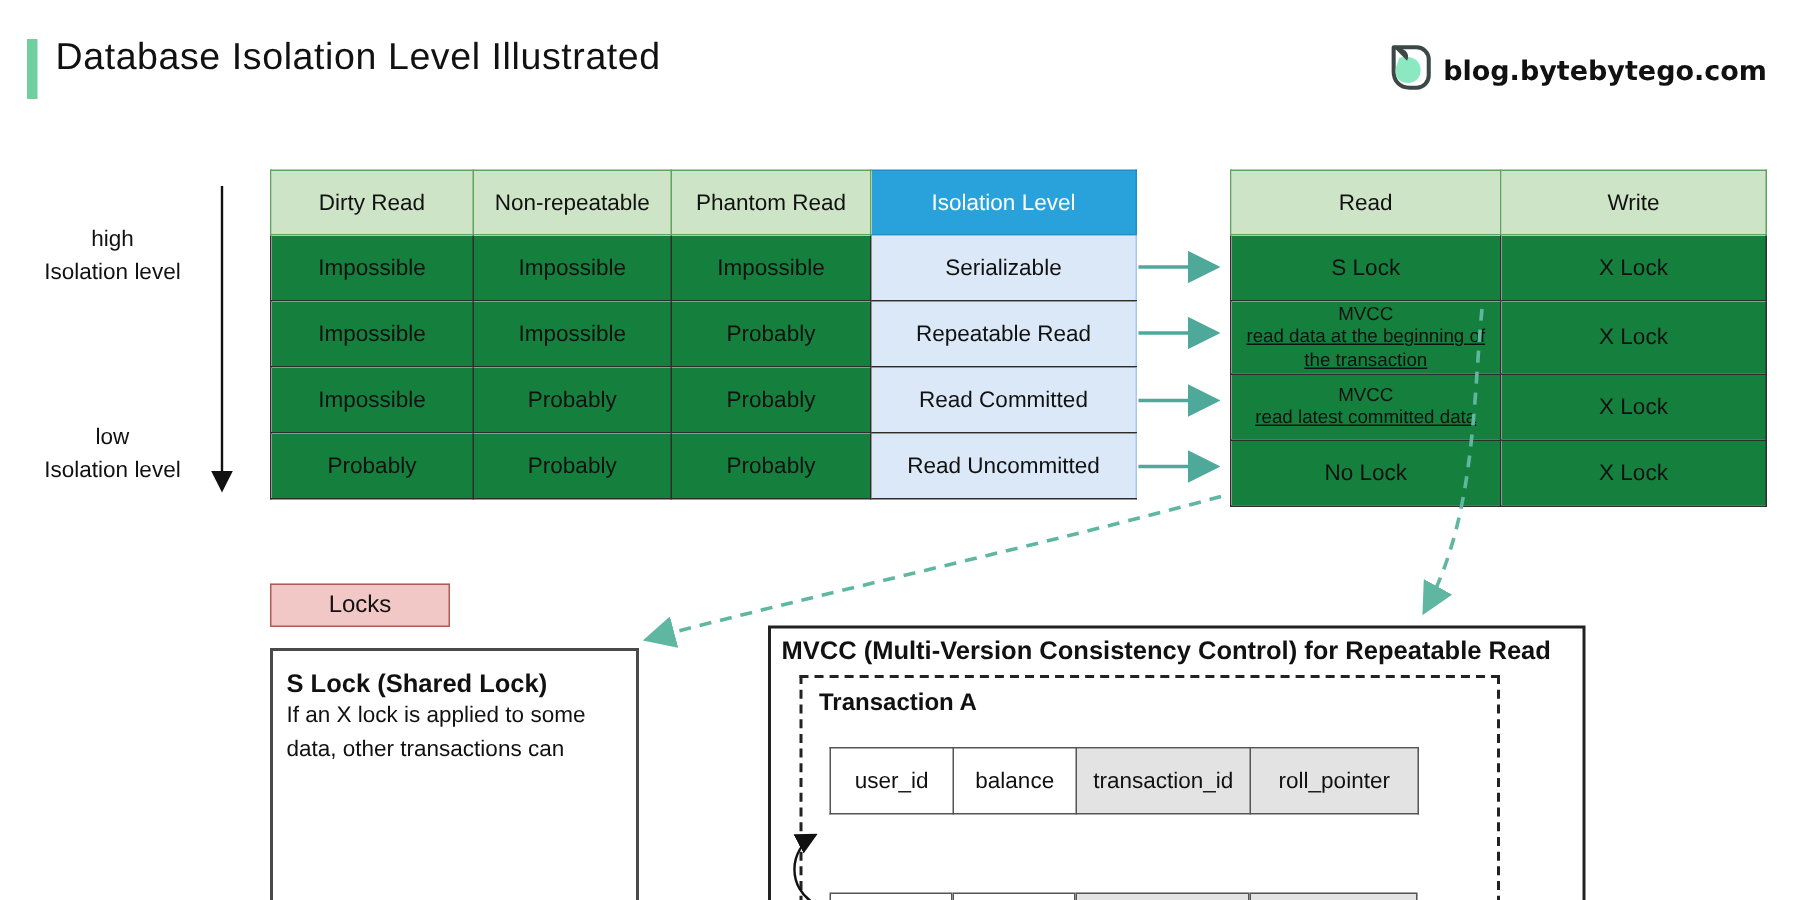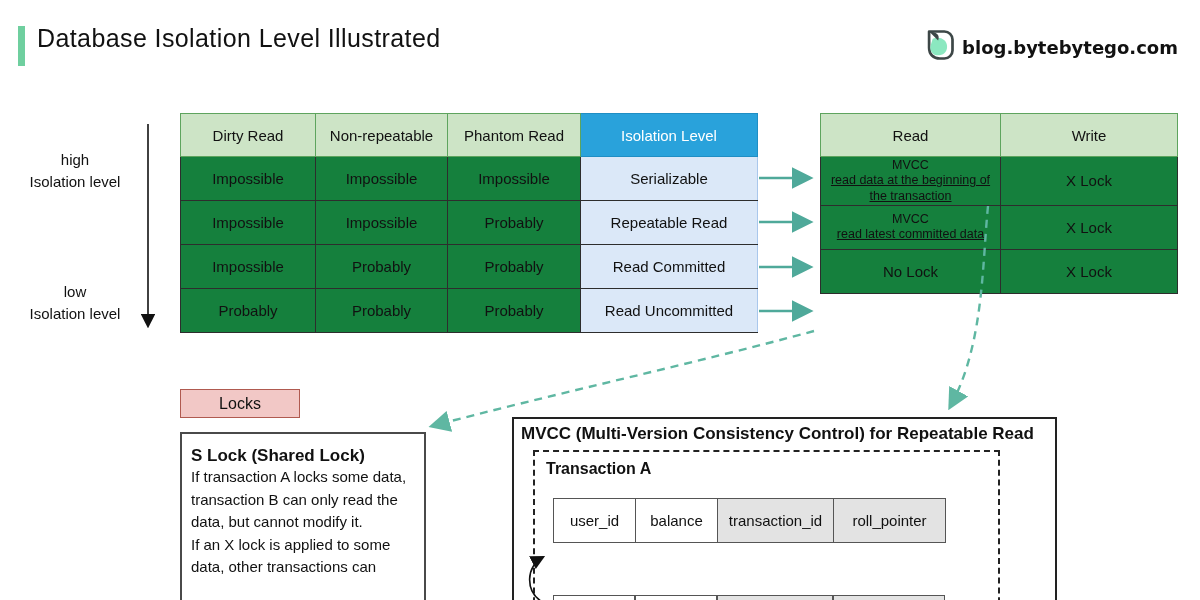--- a/index.html
+++ b/index.html
@@ -129,20 +129,27 @@
   <colgroup>
       <col class="r1">
       <col class="r2">
     </colgroup>
   <tbody>
       <tr class="hrow">
     <th class="h-green">Read</th>
     <th class="h-green">Write</th>
   </tr>
   <tr>
+    <td class="c-white">
+      <div>S Lock</div>
+      <div class="sub"></div>
+    </td>
+    <td class="c-white">X Lock</td>
+  </tr>
+  <tr>
     <td class="c-white small">
       <div>MVCC</div>
       <div class="sub">read data at the beginning of the transaction</div>
     </td>
     <td class="c-white">X Lock</td>
   </tr>
   <tr>
     <td class="c-white small">
       <div>MVCC</div>
       <div class="sub">read latest committed data</div>
@@ -155,21 +162,20 @@
       <div class="sub"></div>
     </td>
     <td class="c-white">X Lock</td>
   </tr>
 </tbody>
   </table>
 
 <div class="locks-tab">Locks</div>
 <div class="locks-box">
   <div class="lock-title">S Lock (Shared Lock)</div>
-  <div class="lock-desc">If transaction A locks some data, transaction B can only read the data, but cannot modify it.</div>
   <div class="lock-desc">If an X lock is applied to some data, other transactions can</div>
 </div>
 
 <div class="mvcc-box"></div>
 <div class="mvcc-title">MVCC (Multi-Version Consistency Control) for Repeatable Read</div>
 <div class="trans-box"></div>
 <div class="trans-label">Transaction A</div>
 
 <table class="tbl mvcc-tbl">
   <colgroup>

